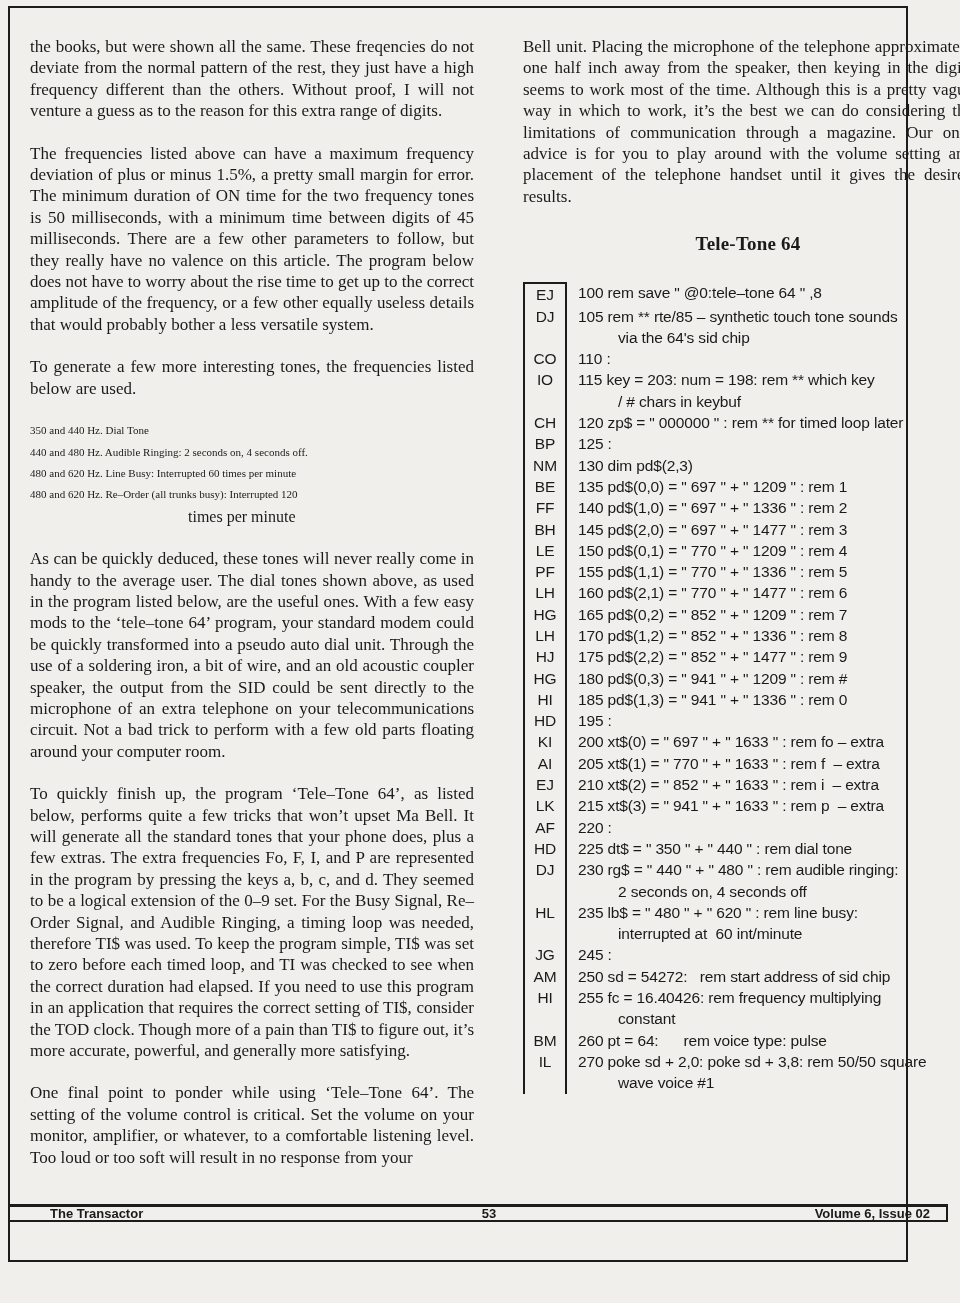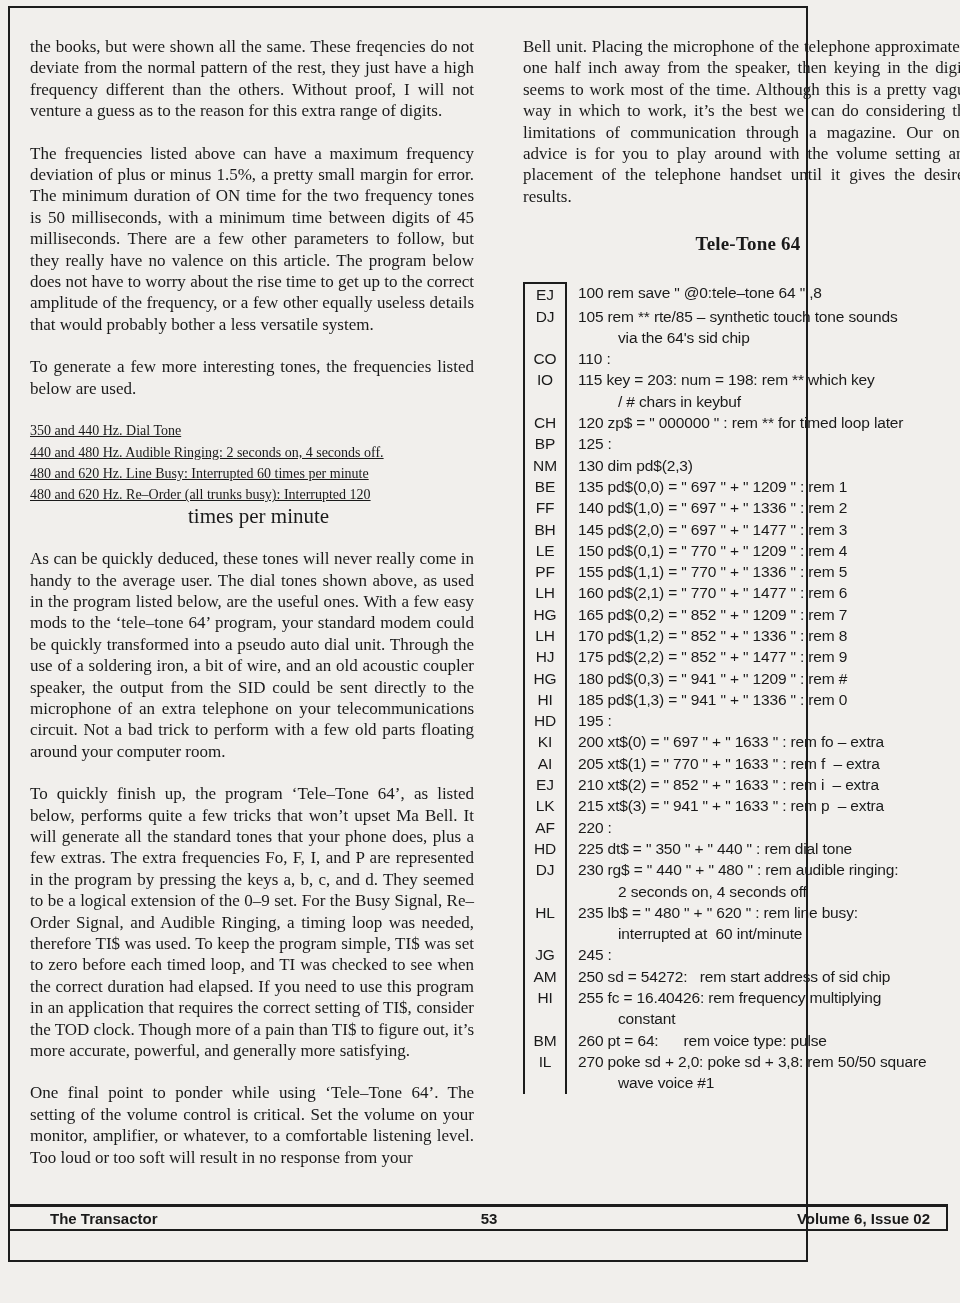--- a/index.html
+++ b/index.html
@@ -14,46 +14,45 @@
     position: relative;
     width: 960px;
     height: 1303px;
     font-family: "Liberation Serif", serif;
     color: #1a1a1a;
   }
   .main-box {
     position: absolute;
     left: 8px;
     top: 6px;
-    width: 800px;
+    width: 900px;
     height: 1256px;
     border: 2px solid #1c1c1c;
     box-sizing: border-box;
   }
   .col {
     position: absolute;
     top: 28px;
   }
   .col-left  { left: 20px;  width: 444px; }
   .col-right { left: 473px; width: 450px; margin-left: 40px; }
 
   .para {
     margin: 0 0 21px 0;
     font-size: 17px;
     line-height: 21.4px;
     text-align: justify;
   }
   .tone-line {
-    font-size: 14px;
+    font-size: 11px;
     line-height: 21.4px;
     white-space: nowrap;
-    text-decoration: underline;
   }
   .tone-cont {
-    font-size: 21px;
+    font-size: 16px;
     line-height: 21.4px;
     padding-left: 158px;
     margin-bottom: 21px;
   }
 
   .listing-title {
     font-size: 19px;
     font-weight: bold;
     text-align: center;
     margin: 26px 0 27px 0;
@@ -81,27 +80,27 @@
   .code-cell { padding-left: 11px; }
   .code-line, .code-cont { white-space: pre; }
   .code-cont { padding-left: 40px; }
   .code-cont:empty { display: none; }
 
   .footer-box {
     position: absolute;
     left: 8px;
     top: 1204px;
     width: 940px;
-    height: 27px;
+    height: 18px;
     border: 2px solid #1c1c1c;
     border-top-width: 3px;
     box-sizing: border-box;
     font-family: "Liberation Sans", sans-serif;
     font-weight: bold;
-    font-size: 15px;
+    font-size: 13px;
     display: flex;
     align-items: center;
   }
   .footer-left  { position: absolute; left: 40px; }
   .footer-center{ position: absolute; left: 0; right: 0; text-align: center; padding-left: 22px; }
   .footer-right { position: absolute; right: 16px; }
 </style>
 </head>
 <body>
 

